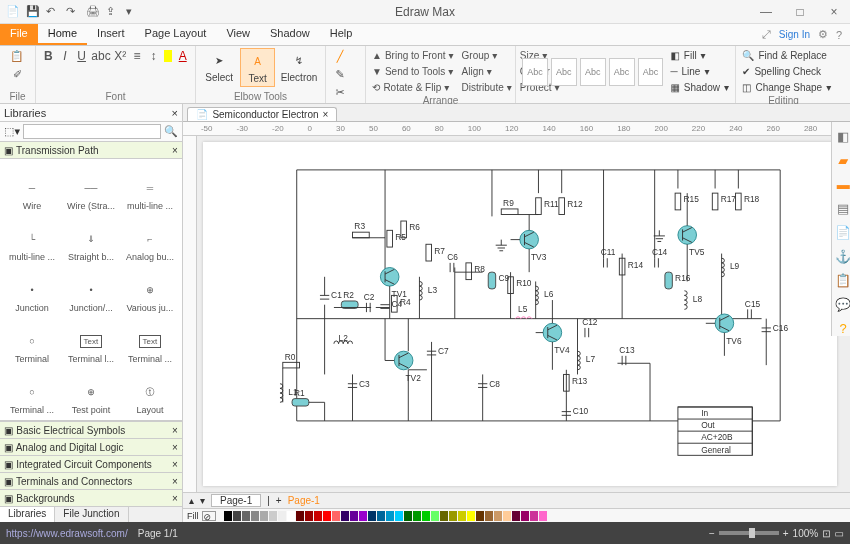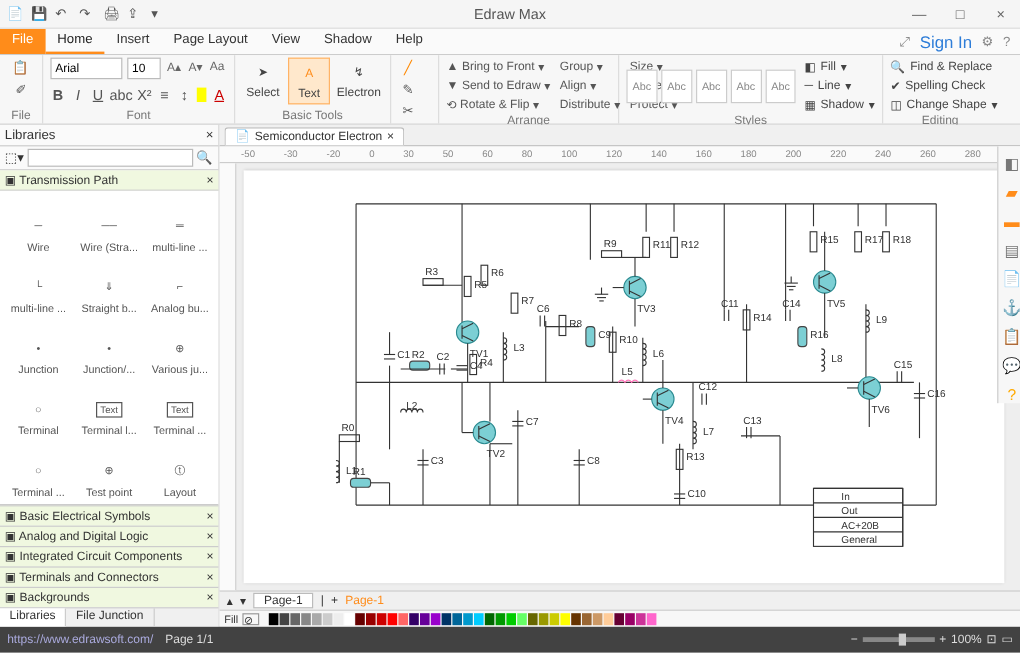--- a/index.html
+++ b/index.html
@@ -8,21 +8,21 @@
 .qat{display:flex;gap:6px;padding:0 6px;align-items:center}
 .qat span{width:14px;height:14px;display:inline-block;color:#555}
 .title-center{position:absolute;left:50%;transform:translateX(-50%);font-size:12px;color:#555}
 .win-controls{margin-left:auto;display:flex;gap:2px}
 .win-controls span{width:32px;height:24px;display:flex;align-items:center;justify-content:center;color:#666;font-size:12px}
 .menubar{height:22px;background:#fafafa;display:flex;border-bottom:1px solid #ccc}
 .menu-tab{padding:3px 10px;font-size:11px;color:#333;cursor:pointer}
 .menu-tab.file{background:#ff8c1a;color:#fff}
 .menu-tab.active{border-bottom:2px solid #ff8c1a;color:#222}
 .menu-right{margin-left:auto;display:flex;align-items:center;gap:8px;padding-right:8px}
-.signin{color:#2e7dd8;font-size:14px}
+.signin{color:#2e7dd8;font-size:10px}
 .ribbon{height:58px;background:#f7f7f7;display:flex;border-bottom:1px solid #ccc}
 .rgroup{border-right:1px solid #ddd;padding:2px 6px 0;display:flex;flex-direction:column;justify-content:space-between;position:relative}
 .rgroup-label{text-align:center;font-size:10px;color:#777;padding-bottom:1px}
 .rrow{display:flex;gap:4px;align-items:center}
 .font-sel{border:1px solid #bbb;height:18px;font-size:10px;padding:0 3px;background:#fff}
 .font-name{width:60px}.font-size{width:28px}
 .fs-btn{width:14px;height:14px;color:#666;font-size:10px;display:inline-block;text-align:center}
 .fmt-btn{width:18px;height:16px;display:inline-flex;align-items:center;justify-content:center;color:#555;font-size:12px}
 .big-btn{display:flex;flex-direction:column;align-items:center;width:40px;padding:2px;font-size:10px;color:#444;gap:2px}
 .big-btn.sel{background:#ffe8cc;border:1px solid #ffb366}
@@ -109,27 +109,20 @@
 <div class="ribbon">
   <div class="rgroup" style="width:36px">
     <div class="rrow" style="flex-direction:column;gap:2px;align-items:center">
       <span class="mini-btn">📋</span>
       <span class="mini-btn">✐</span>
     </div>
     <div class="rgroup-label">File</div>
   </div>
   <div class="rgroup" style="width:160px">
     <div class="rrow">
-      <input class="font-sel font-name" value="Arial" style="">
-      <input class="font-sel font-size" value="10" style="">
-      <span class="fs-btn">A▴</span>
-      <span class="fs-btn">A▾</span>
-      <span class="fs-btn">Aa</span>
-    </div>
-    <div class="rrow">
       <span class="fmt-btn">
           <b>B</b>
         </span>
       <span class="fmt-btn">
           <i>I</i>
         </span>
       <span class="fmt-btn">
           <u>U</u>
         </span>
       <span class="fmt-btn">abc</span>
@@ -151,35 +144,35 @@
         </div>
       <div class="big-btn sel">
           <div class="big-ico" style="color:#ff8c1a">A</div>
           <span>Text</span>
         </div>
       <div class="big-btn">
           <div class="big-ico">↯</div>
           <span>Electron</span>
         </div>
     </div>
-    <div class="rgroup-label">Basic Tools</div>
+    <div class="rgroup-label">Elbow Tools</div>
   </div>
   <div class="rgroup" style="width:40px">
     <div class="mini-row" style="flex-direction:column;gap:2px">
       <span class="mini-btn" style="color:#f80">╱</span>
       <span class="mini-btn">✎</span>
       <span class="mini-btn">✂</span>
     </div>
     <div class="rgroup-label">&nbsp;</div>
   </div>
   <div class="rgroup" style="width:150px">
     <div style="display:flex;gap:8px">
       <div class="arrange-col">
         <span>▲ <span>Bring to Front</span>▾</span>
-        <span>▼ <span>Send to Edraw</span>▾</span>
+        <span>▼ <span>Send to Tools</span>▾</span>
         <span>⟲ <span>Rotate &amp; Flip</span>▾</span>
       </div>
       <div class="arrange-col">
         <span><span>Group</span>▾</span>
         <span><span>Align</span>▾</span>
         <span><span>Distribute</span>▾</span>
       </div>
       <div class="arrange-col">
         <span><span>Size</span>▾</span>
         <span>
@@ -196,21 +189,20 @@
       <div class="style-box">Abc</div>
       <div class="style-box">Abc</div>
       <div class="style-box">Abc</div>
       <div class="style-box">Abc</div>
       <div style="display:flex;flex-direction:column;gap:1px;margin-left:4px">
         <span class="editing-item">◧ <span>Fill</span>▾</span>
         <span class="editing-item">─ <span>Line</span>▾</span>
         <span class="editing-item">▦ <span>Shadow</span>▾</span>
       </div>
     </div>
-    <div class="rgroup-label">Styles</div>
   </div>
   <div class="rgroup" style="width:95px;border-right:none">
     <div style="display:flex;flex-direction:column;gap:1px">
       <span class="editing-item">🔍 <span>Find &amp; Replace</span></span>
       <span class="editing-item">✔ <span>Spelling Check</span></span>
       <span class="editing-item">◫ <span>Change Shape</span>▾</span>
     </div>
     <div class="rgroup-label">Editing</div>
   </div>
 </div>

